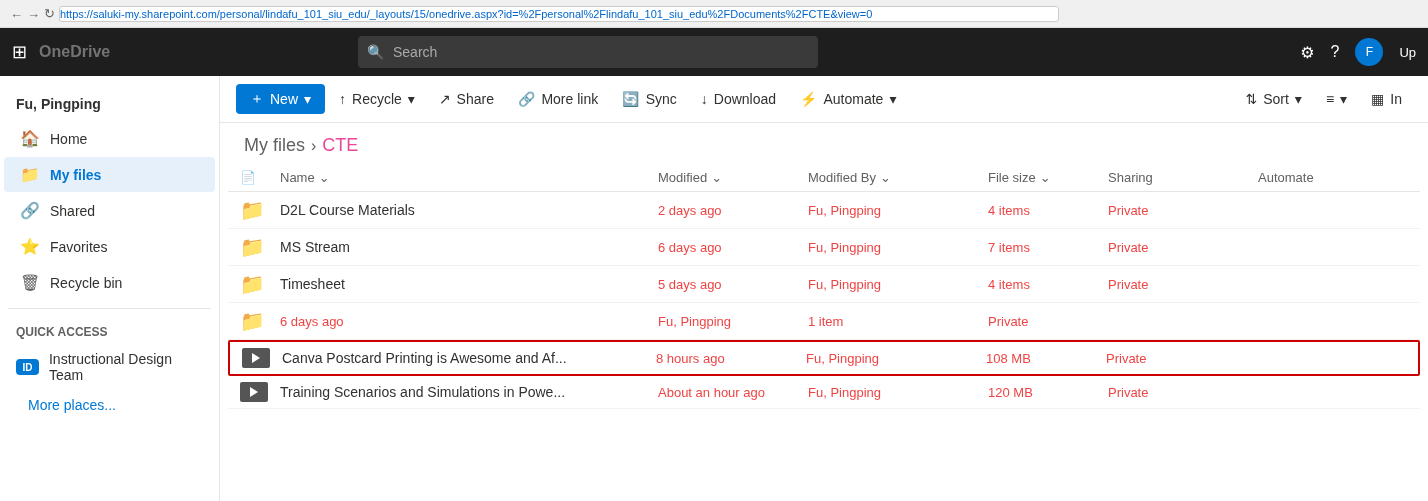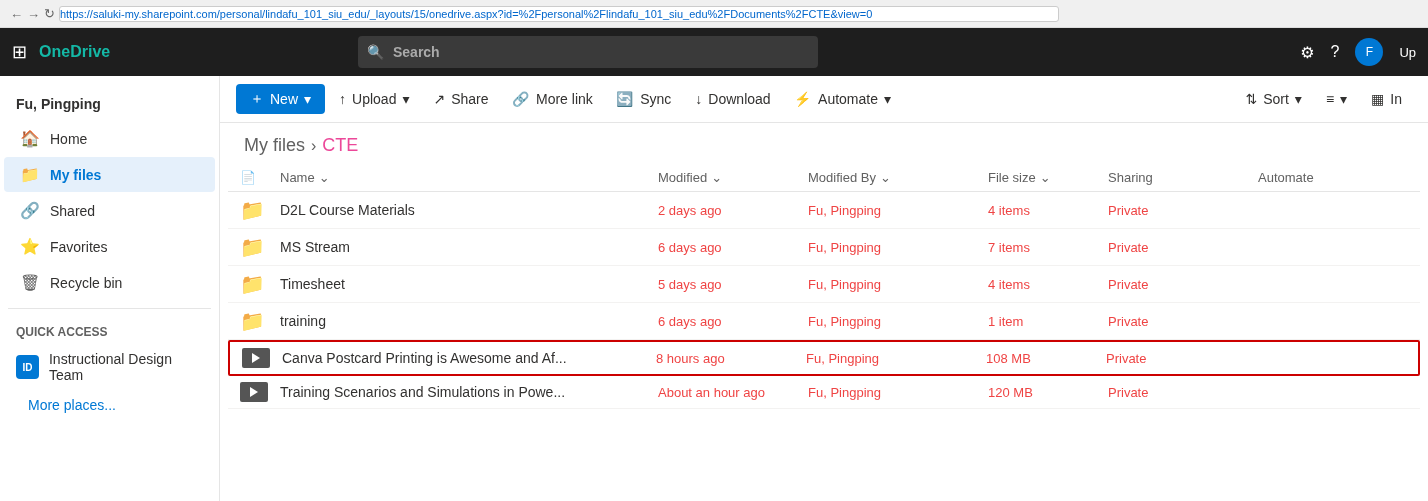--- a/index.html
+++ b/index.html
@@ -15,21 +15,21 @@
       padding: 0 12px;
       gap: 12px;
       color: #fff;
     }
     .top-bar-logo {
       display: flex;
       align-items: center;
       gap: 8px;
       font-size: 16px;
       font-weight: 600;
-      color: #14b8a6;
+      color: #737373;
     }
     .waffle-icon { font-size: 18px; cursor: pointer; }
     .search-bar {
       flex: 1;
       max-width: 460px;
       margin: 0 auto;
       display: flex;
       align-items: center;
       background: #3a3a3a;
       border-radius: 4px;
@@ -37,21 +37,20 @@
       height: 32px;
       gap: 8px;
     }
     .search-bar input {
       background: transparent;
       border: none;
       outline: none;
       color: #ffffff;
       font-size: 14px;
       width: 100%;
-      font-weight: bold;
     }
     .search-bar input::placeholder { color: #aaa; }
     .top-bar-right {
       margin-left: auto;
       display: flex;
       align-items: center;
       gap: 16px;
       color: #fff;
     }
     .top-bar-right .icon-btn { cursor: pointer; font-size: 16px; }
@@ -121,21 +120,21 @@
       display: flex;
       align-items: center;
       gap: 10px;
       padding: 8px 16px;
       cursor: pointer;
       color: #323130;
       font-size: 14px;
     }
     .sidebar-item-special .avatar {
       width: 24px;
-      height: 24px;
+      height: 16px;
       background: #0078d4;
       border-radius: 4px;
       display: flex;
       align-items: center;
       justify-content: center;
       color: #fff;
       font-size: 10px;
       font-weight: 700;
     }
     .more-places {
@@ -331,21 +330,21 @@
   <div class="content-area">
 
     <div class="toolbar">
       <button class="btn-new">
         <span>＋</span>
         <span>New</span>
         <span>▾</span>
       </button>
       <button class="toolbar-btn">
         <span>↑</span>
-        <span>Upload</span>
+        <span>Recycle</span>
         <span>▾</span>
       </button>
       <button class="toolbar-btn">
         <span>↗</span>
         <span>Share</span>
       </button>
       <button class="toolbar-btn">
         <span>🔗</span>
         <span>More link</span>
       </button>
@@ -436,21 +435,20 @@
         <span class="folder-icon">📁</span>
         <span class="file-name">Timesheet</span>
         <span class="col-meta">5 days ago</span>
         <span class="col-meta">Fu, Pingping</span>
         <span class="col-meta">4 items</span>
         <span class="col-meta">Private</span>
         <span class="col-meta"></span>
       </div>
       <div class="file-row">
         <span class="folder-icon">📁</span>
-        <span class="file-name">training</span>
         <span class="col-meta">6 days ago</span>
         <span class="col-meta">Fu, Pingping</span>
         <span class="col-meta">1 item</span>
         <span class="col-meta">Private</span>
         <span class="col-meta"></span>
       </div>
 
       <div class="file-row selected-row" style="border: 2px solid #cc0000; border-radius: 2px;">
         <div class="video-icon-cell">
           <div class="video-thumb">

